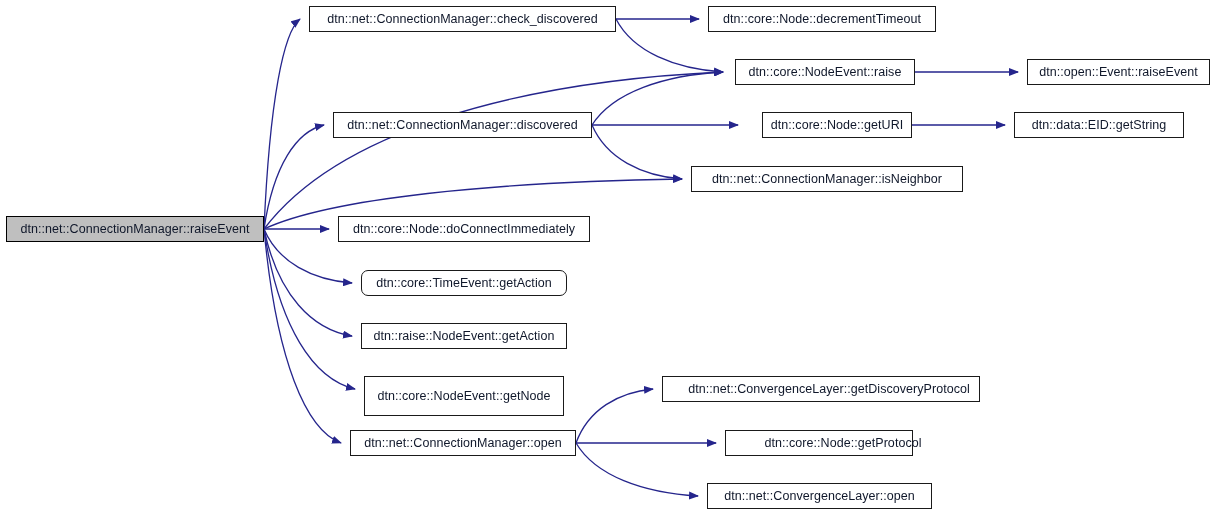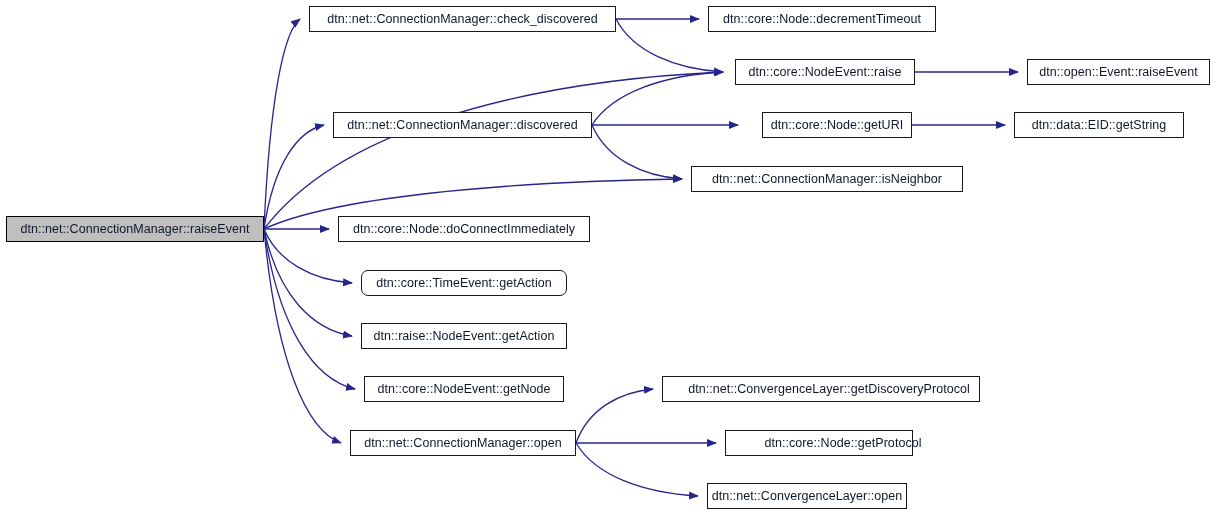--- a/index.html
+++ b/index.html
@@ -85,20 +85,20 @@
       <div class="gnode" style="left: 708px; top: 6px; width: 228px; height: 26px;">dtn::core::Node::decrementTimeout</div>
       <div class="gnode" style="left: 735px; top: 59px; width: 180px; height: 26px;">dtn::core::NodeEvent::raise</div>
       <div class="gnode" style="left: 1027px; top: 59px; width: 183px; height: 26px;">dtn::open::Event::raiseEvent</div>
       <div class="gnode" style="left: 333px; top: 112px; width: 259px; height: 26px;">dtn::net::ConnectionManager::discovered</div>
       <div class="gnode" style="left: 747px; top: 112px; width: 150px; height: 26px; margin-left: 15px;">dtn::core::Node::getURI</div>
       <div class="gnode" style="left: 1014px; top: 112px; width: 170px; height: 26px;">dtn::data::EID::getString</div>
       <div class="gnode" style="left: 691px; top: 166px; width: 272px; height: 26px;">dtn::net::ConnectionManager::isNeighbor</div>
       <div class="gnode" style="left: 338px; top: 216px; width: 252px; height: 26px;">dtn::core::Node::doConnectImmediately</div>
       <div class="gnode" style="left: 361px; top: 270px; width: 206px; height: 26px; border-radius: 7px;">dtn::core::TimeEvent::getAction</div>
       <div class="gnode" style="left: 361px; top: 323px; width: 206px; height: 26px;">dtn::raise::NodeEvent::getAction</div>
-      <div class="gnode" style="left: 364px; top: 376px; width: 200px; height: 26px;">dtn::core::NodeEvent::getNode</div>
+      <div class="gnode" style="left: 364px; top: 376px; width: 200px; height: 40px;">dtn::core::NodeEvent::getNode</div>
       <div class="gnode" style="left: 350px; top: 430px; width: 226px; height: 26px; text-align: center;">dtn::net::ConnectionManager::open</div>
       <div class="gnode" style="left: 662px; top: 376px; width: 318px; height: 26px; padding-left: 16px;">dtn::net::ConvergenceLayer::getDiscoveryProtocol</div>
       <div class="gnode" style="left: 725px; top: 430px; width: 188px; height: 26px; padding-left: 48px;">dtn::core::Node::getProtocol</div>
-      <div class="gnode" style="left: 707px; top: 483px; width: 200px; height: 26px;">dtn::net::ConvergenceLayer::open</div>
+      <div class="gnode" style="left: 707px; top: 483px; width: 225px; height: 26px;">dtn::net::ConvergenceLayer::open</div>
     </div>
 
 </div>
 
 </body></html>

